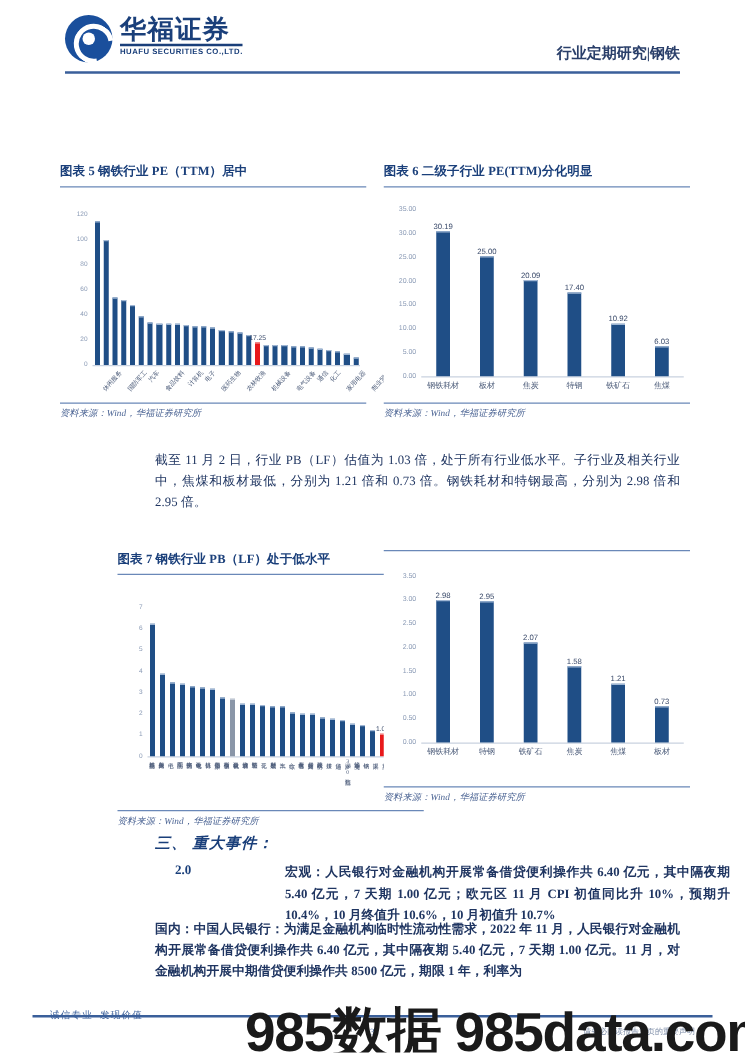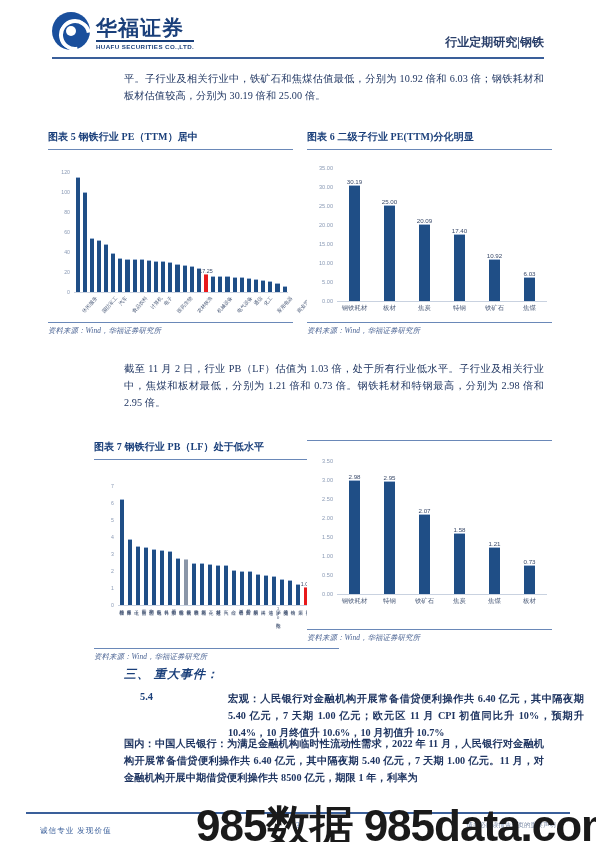--- a/index.html
+++ b/index.html
@@ -5,21 +5,21 @@
   html,body{margin:0;padding:0;}
   body{
     width:596px;height:842px;background:#ffffff;
     font-family:"Liberation Serif", serif;
     color:#1a2f5a;position:relative;overflow:hidden;
   }
   .page{position:relative;width:596px;height:842px;}
 
   
   .header{position:absolute;left:0;top:0;width:596px;height:62px;}
-  .logo{position:absolute;left:52px;top:12px;display:flex;align-items:flex-end;gap:6px;}
+  .logo{position:absolute;left:52px;top:12px;display:flex;align-items:flex-start;gap:6px;}
   .logo-mark{width:38px;height:38px;border-radius:50%;background:#1a4f9c;position:relative;flex:none;}
   .logo-mark:before{content:"";position:absolute;left:7px;top:7px;width:24px;height:24px;border-radius:50%;
      border:4px solid #ffffff;border-right-color:transparent;transform:rotate(35deg);}
   .logo-mark:after{content:"";position:absolute;left:14px;top:14px;width:10px;height:10px;border-radius:50%;background:#ffffff;}
   .logo-txt{display:flex;flex-direction:column;line-height:1;}
   .logo-cn{font-size:21px;font-weight:bold;color:#1a3f7a;letter-spacing:1px;
      font-family:"DejaVu Serif",serif;border-bottom:2px solid #1a3f7a;padding-bottom:2px;}
   .logo-en{font-size:6.2px;font-weight:bold;color:#1a3f7a;letter-spacing:.4px;margin-top:2px;
      font-family:"Liberation Sans",sans-serif;}
   .header-right{position:absolute;right:52px;top:34px;font-size:12px;font-weight:bold;color:#2a3f6a;}
@@ -58,21 +58,21 @@
   .fig-b .bar i{width:30%;}
 
   
   .sec-h{position:absolute;font-size:12px;font-weight:bold;color:#1a3f7a;letter-spacing:1px;}
   .sub-n{position:absolute;font-size:10.4px;font-weight:bold;color:#1a3f7a;
          font-family:"Liberation Serif",serif;}
   .sub-t{position:absolute;font-size:10.2px;font-weight:bold;line-height:17px;color:#1f3561;text-align:justify;}
 
   
   .foot-rule{position:absolute;left:26px;top:812px;width:544px;height:1.5px;background:#3a5f9a;}
-  .foot-l{position:absolute;left:40px;top:826px;font-size:7.6px;color:#3a5f9a;letter-spacing:1px;}
+  .foot-l{position:absolute;left:40px;top:807px;font-size:7.6px;color:#3a5f9a;letter-spacing:1px;font-family:Liberation Mono, monospace;}
   .foot-c{position:absolute;left:0;top:821px;width:596px;text-align:center;font-size:7.6px;color:#3a5f9a;}
   .foot-r{position:absolute;right:40px;top:821px;font-size:6.4px;color:#7a8aa5;}
 
   
   .wm{position:absolute;left:196px;top:797px;font-size:44px;font-weight:bold;color:#1a1a1a;
       font-family:"Liberation Sans",sans-serif;letter-spacing:-1px;white-space:nowrap;pointer-events:none;}
 </style>
 </head>
 <body>
 
@@ -83,21 +83,20 @@
       <div class="logo-mark"></div>
       <div class="logo-txt">
         <div class="logo-cn">华福证券</div>
         <div class="logo-en">HUAFU SECURITIES CO.,LTD.</div>
       </div>
     </div>
     <div class="header-right">行业定期研究|钢铁</div>
     <div class="header-rule"></div>
   </div>
 
-  <div class="para" style="left:124px;top:70px;width:420px;">平。子行业及相关行业中，铁矿石和焦煤估值最低，分别为 10.92 倍和 6.03 倍；钢铁耗材和板材估值较高，分别为 30.19 倍和 25.00 倍。</div>
 
   <div class="fig" style="left:48px;top:130px;width:245px;">
     <div class="fig-title">图表 5 钢铁行业 PE（TTM）居中</div>
     <div class="fig-box" style="height:172px;">
       <div class="plot">
 
         <div class="ytick" style="left:2px;top:22px;width:20px;">120</div>
         <div class="ytick" style="left:2px;top:42px;width:20px;">100</div>
         <div class="ytick" style="left:2px;top:62px;width:20px;">80</div>
         <div class="ytick" style="left:2px;top:82px;width:20px;">60</div>
@@ -603,21 +602,21 @@
             <div class="xl ">
               <span>板材</span>
             </div>
           </div>
       </div>
     </div>
     <div class="fig-src">资料来源：Wind，华福证券研究所</div>
   </div>
 
   <div class="sec-h" style="left:124px;top:666px;font-style:italic;">三、    重大事件：</div>
-  <div class="sub-n" style="left:140px;top:691px;">5.4</div>
+  <div class="sub-n" style="left:140px;top:691px;">2.0</div>
   <div class="sub-t" style="left:188px;top:690px;width:356px;margin-left:40px;">宏观：人民银行对金融机构开展常备借贷便利操作共 6.40 亿元，其中隔夜期 5.40 亿元，7 天期 1.00 亿元；欧元区 11 月 CPI 初值同比升 10%，预期升 10.4%，10 月终值升 10.6%，10 月初值升 10.7%</div>
 
   <div class="para" style="left:124px;top:735px;width:420px;font-weight:bold;">国内：中国人民银行：为满足金融机构临时性流动性需求，2022 年 11 月，人民银行对金融机构开展常备借贷便利操作共 6.40 亿元，其中隔夜期 5.40 亿元，7 天期 1.00 亿元。11 月，对金融机构开展中期借贷便利操作共 8500 亿元，期限 1 年，利率为</div>
 
   <div class="foot-rule"></div>
   <div class="foot-l">诚信专业  发现价值</div>
   <div class="foot-c">3</div>
   <div class="foot-r">请务必阅读报告末页的重要声明</div>
   <div class="wm">985数据 985data.com</div>
 

